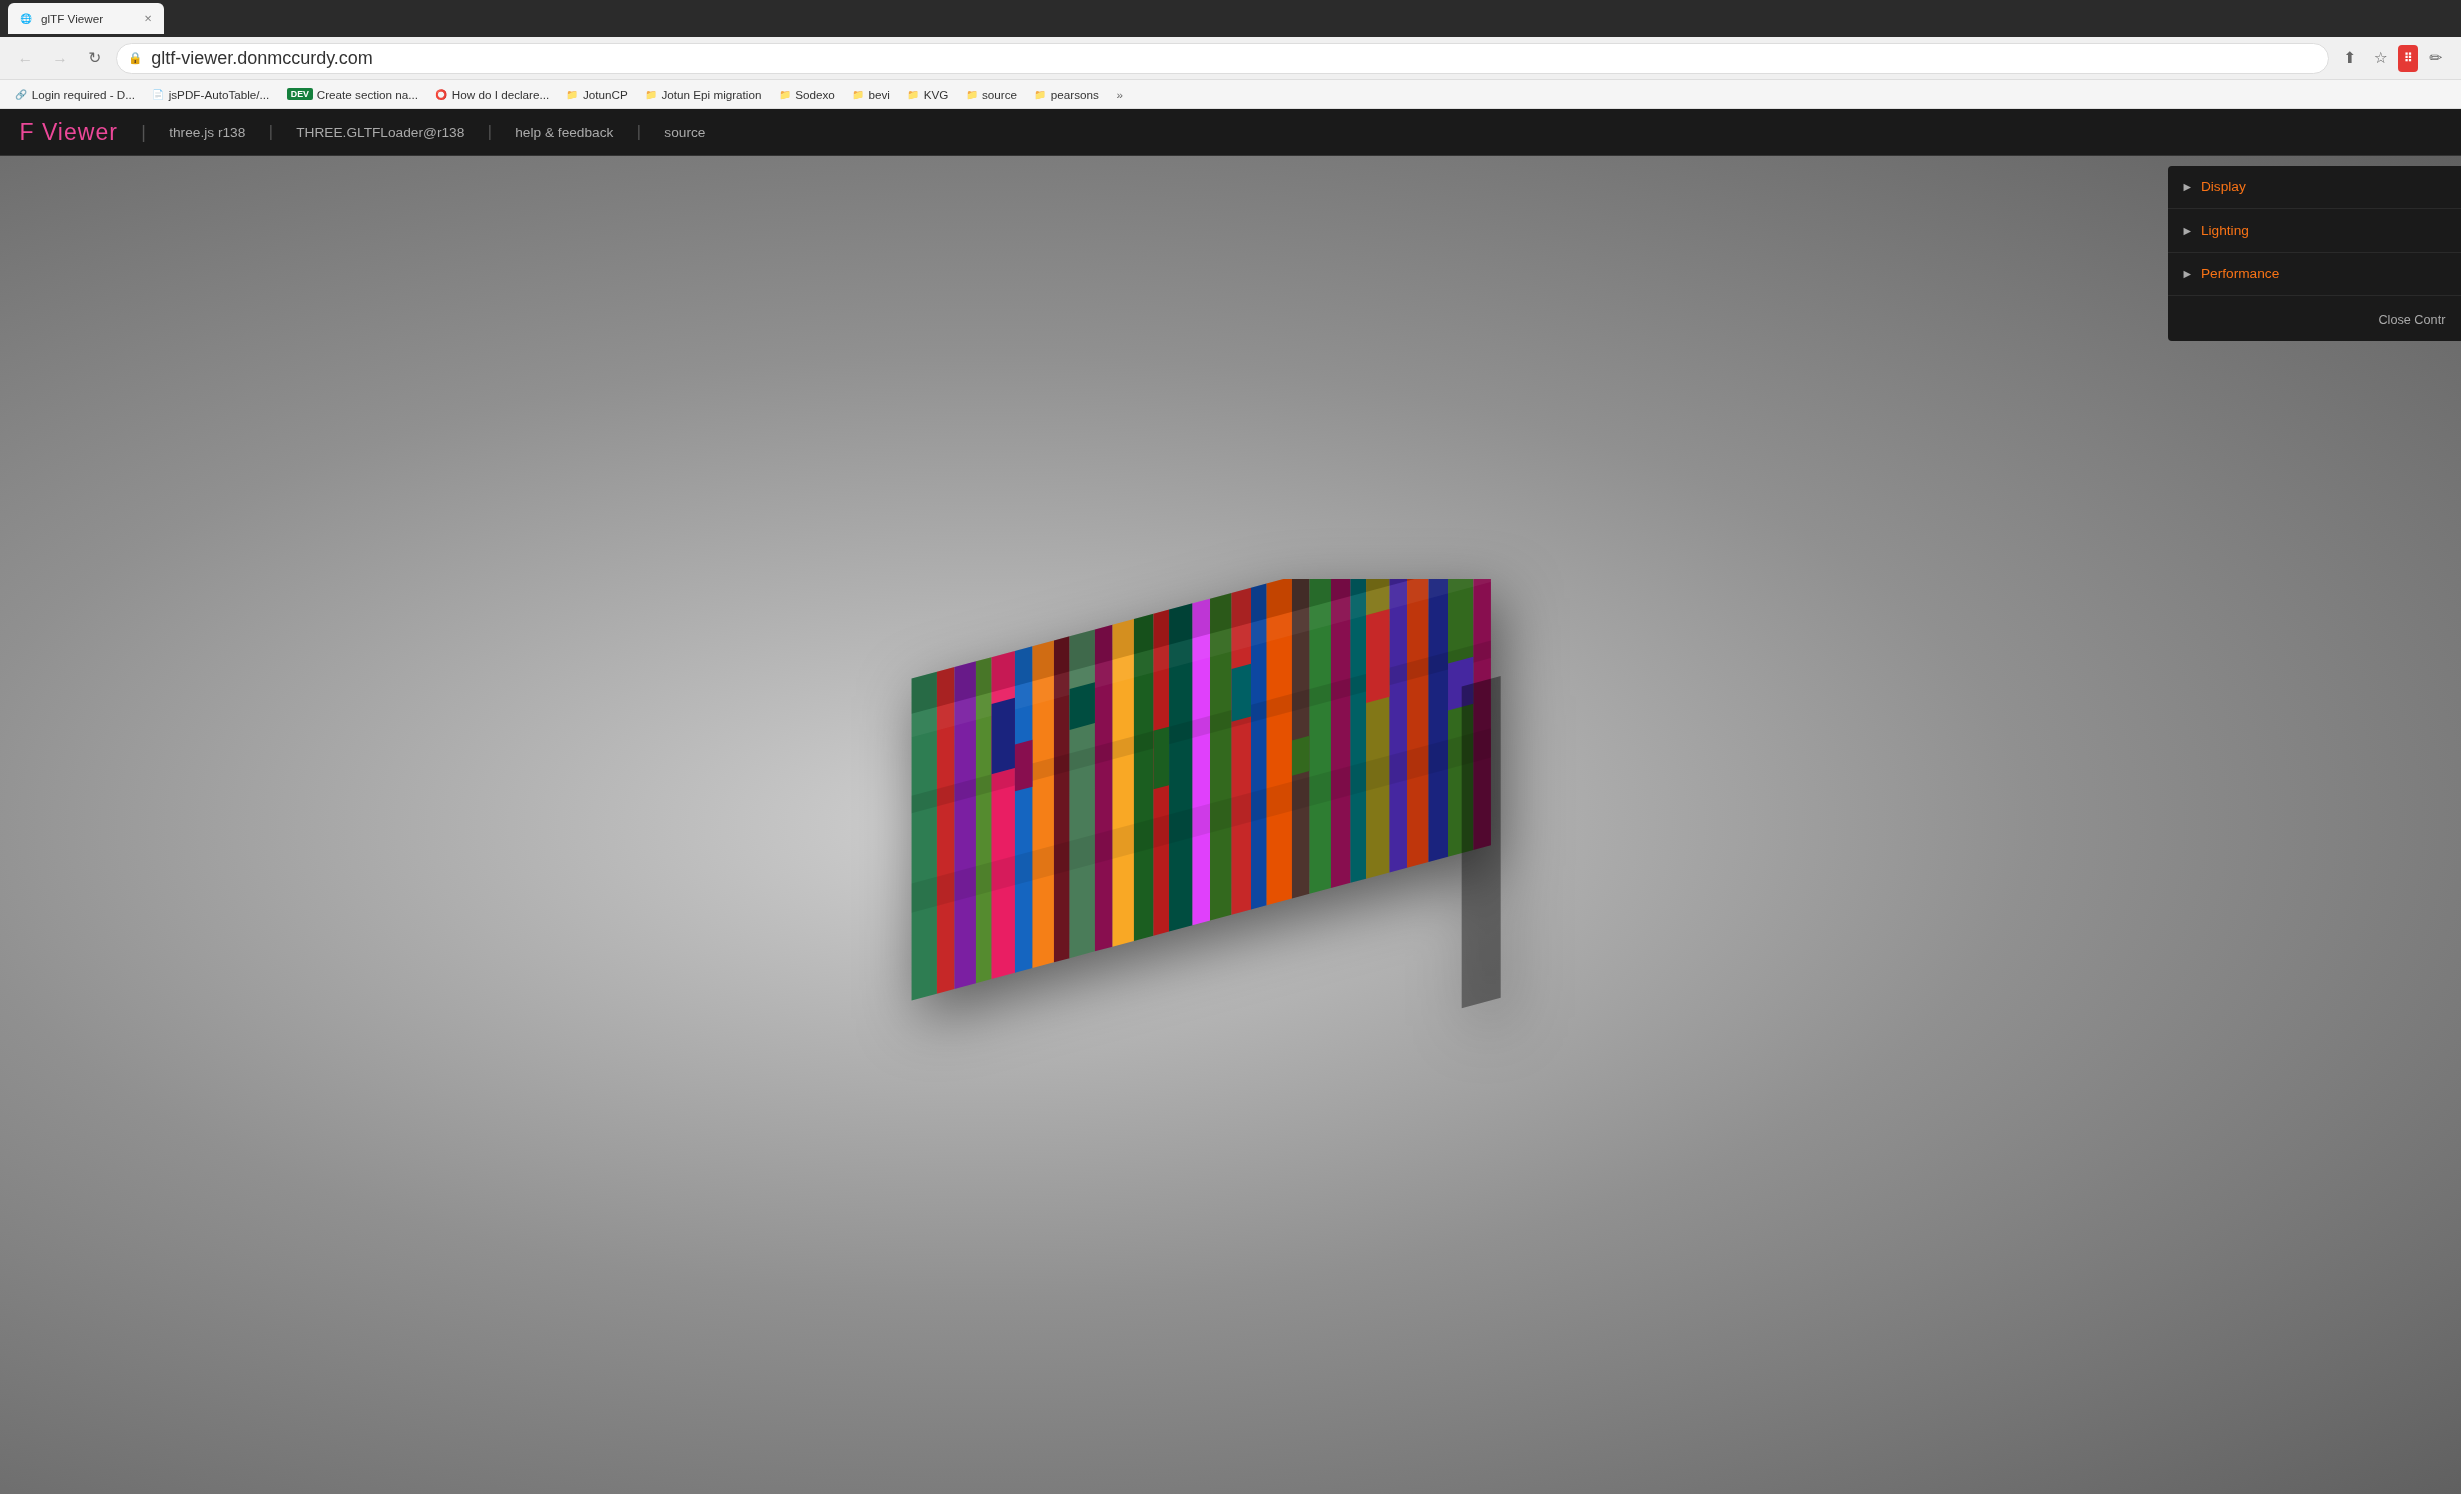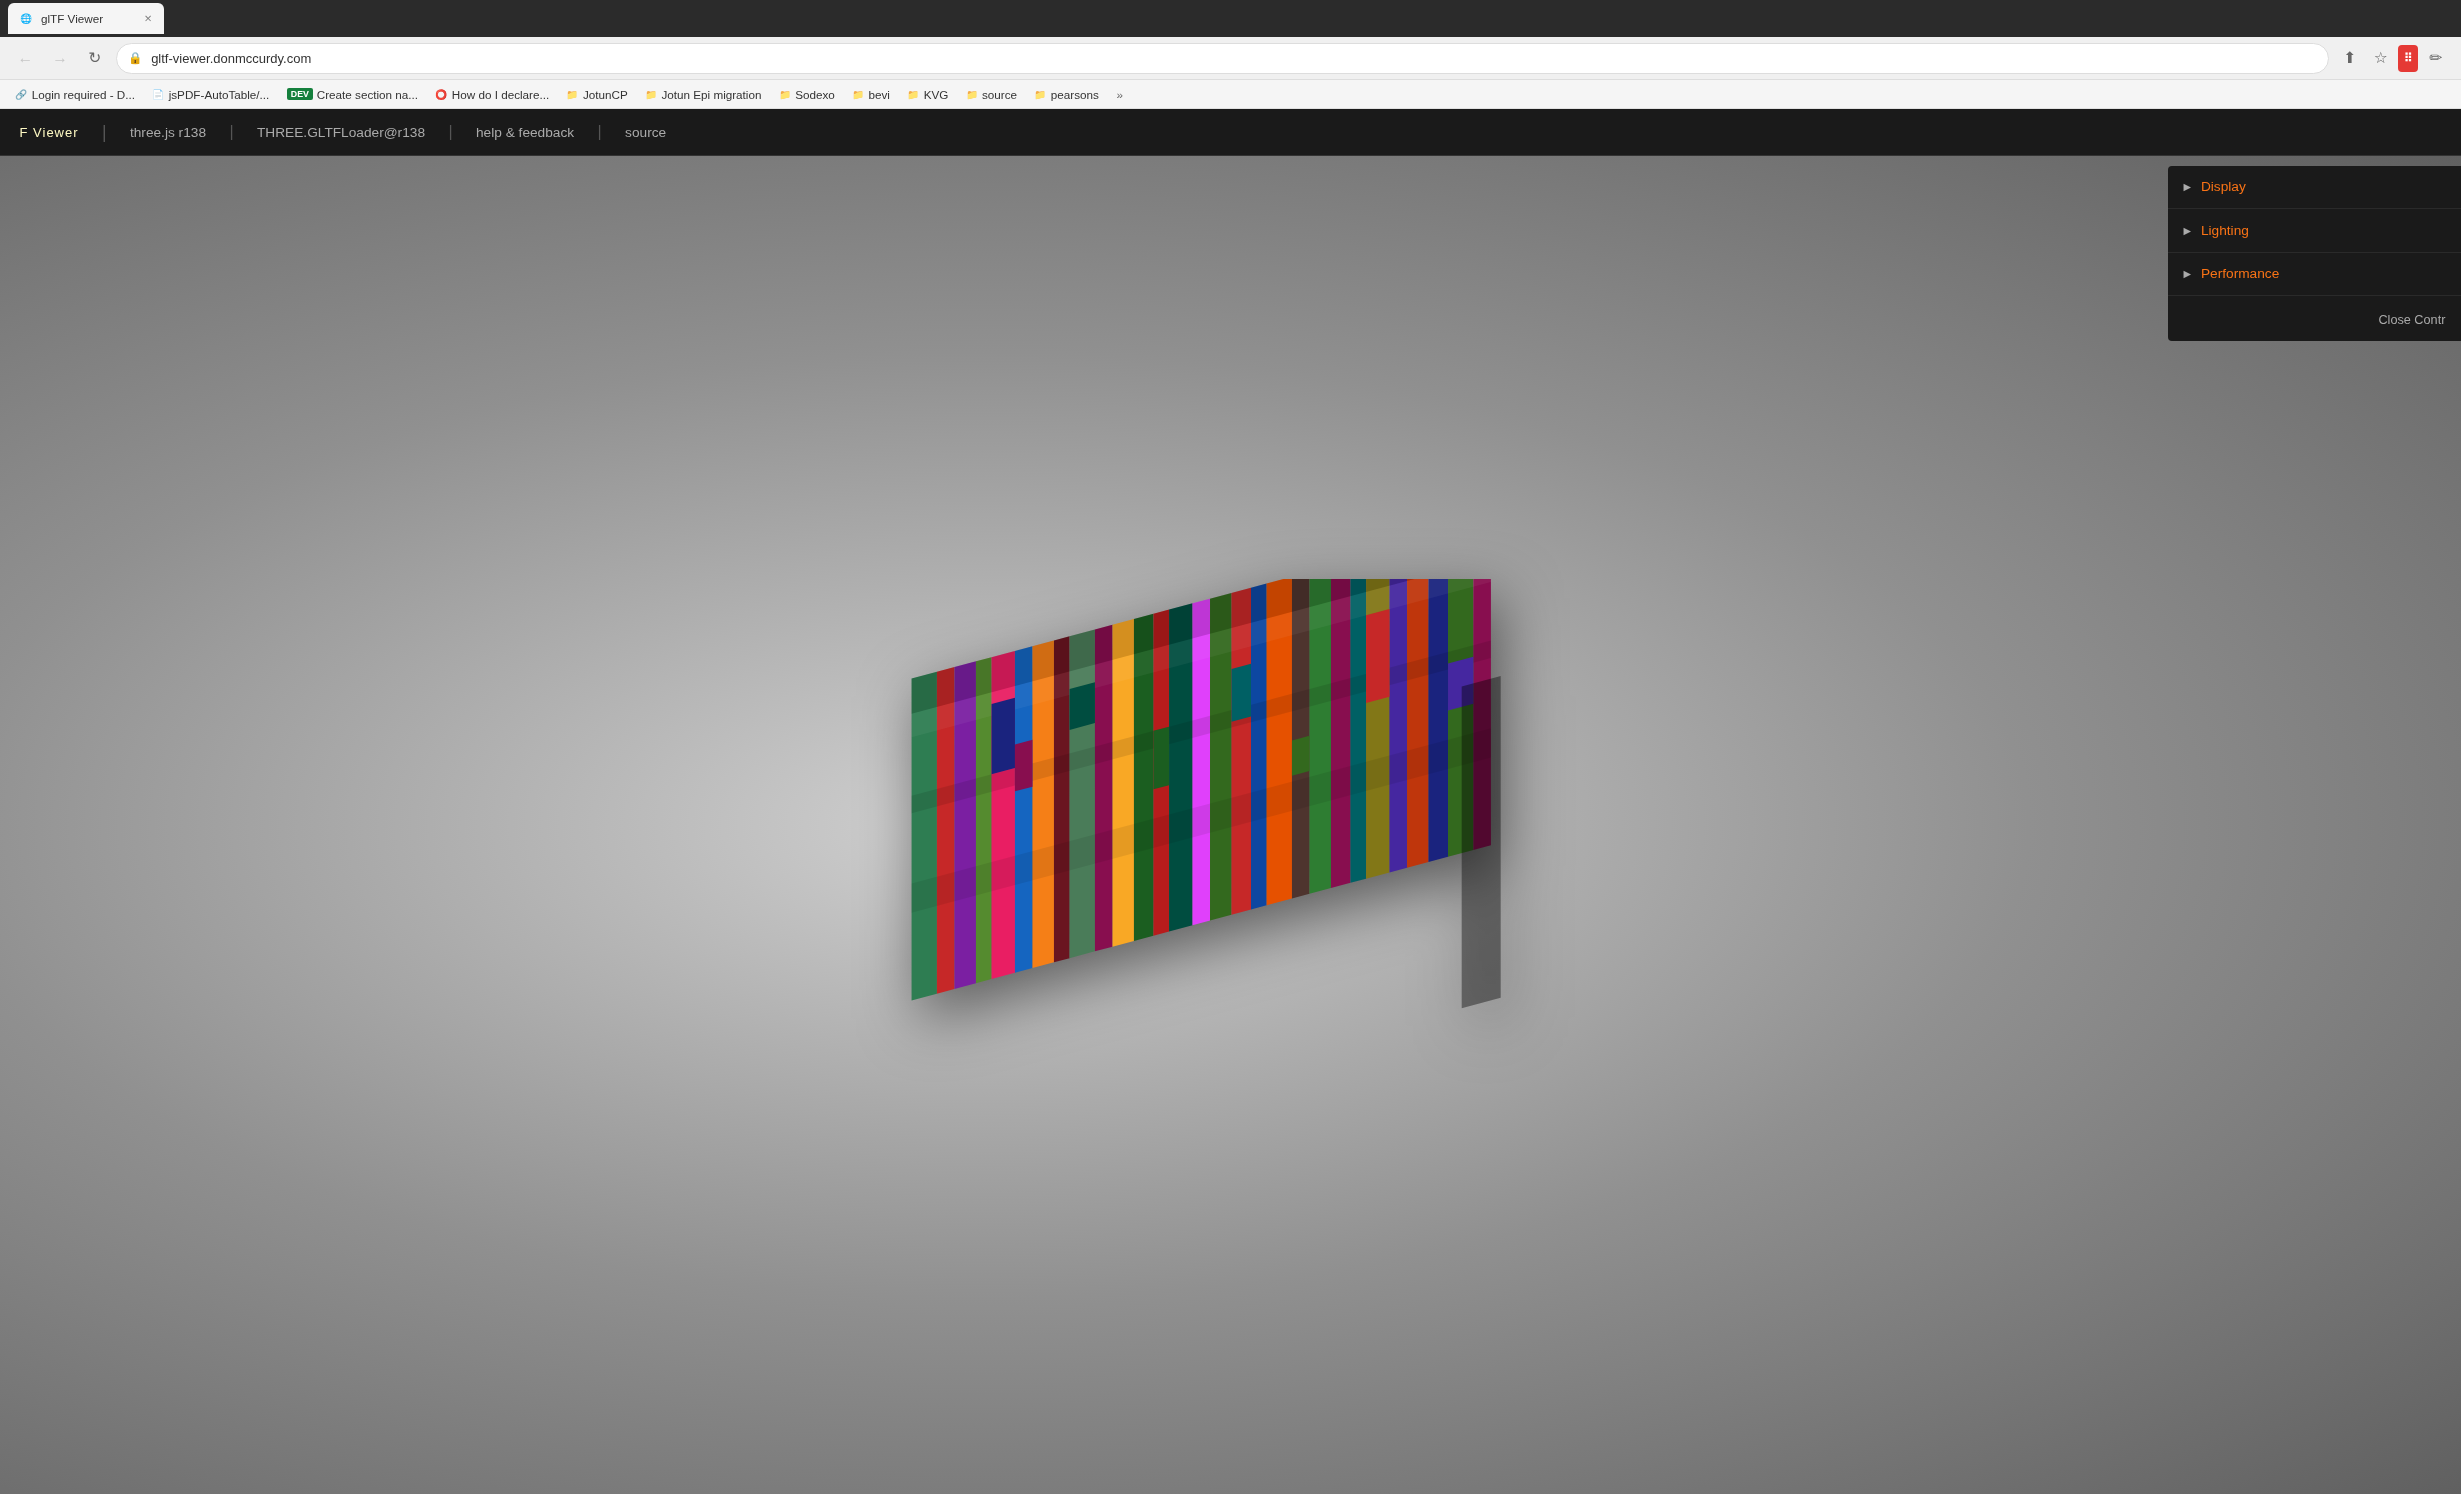--- a/index.html
+++ b/index.html
@@ -14,36 +14,36 @@
     .tab-favicon { width: 13.7px; height: 13.7px; font-size: 9.8px; display: flex; align-items: center; justify-content: center; }
     .tab-title { flex: 1; overflow: hidden; text-overflow: ellipsis; white-space: nowrap; font-size: 11.7px; }
     .tab-close { font-size: 9.8px; opacity: 0.6; cursor: pointer; }
 
     .toolbar { display: flex; align-items: center; height: 43px; background: #f0f0f0; padding: 0 11.7px; gap: 7.8px; border-bottom: 1px solid #ddd; }
     .toolbar-btn { width: 27px; height: 27px; border-radius: 50%; border: none; background: transparent; cursor: pointer; display: flex; align-items: center; justify-content: center; font-size: 15.6px; color: #666; }
     .toolbar-btn.disabled { opacity: 0.3; cursor: default; }
 
     .address-bar { flex: 1; display: flex; align-items: center; background: white; border: 1px solid #ddd; border-radius: 19.5px; padding: 0 11.7px; height: 31px; gap: 7.8px; font-size: 13.7px; color: #333; }
     .address-lock { font-size: 11.7px; color: #666; }
-    .address-url { flex: 1; font-size: 13px; color: #333; }
+    .address-url { flex: 1; font-size: 18px; color: #333; }
 
     .toolbar-actions { display: flex; gap: 3.9px; align-items: center; }
     .action-btn { width: 27px; height: 27px; display: flex; align-items: center; justify-content: center; cursor: pointer; font-size: 15.6px; color: #666; border-radius: 3.9px; }
     .menu-btn { background: #e53935; border-radius: 3.9px; color: white; font-size: 11.7px; padding: 2px 5.9px; width: auto; font-weight: bold; }
 
     .bookmarks-bar { display: flex; align-items: center; height: 29px; background: #f5f5f5; padding: 0 7.8px; gap: 2px; border-bottom: 1px solid #e0e0e0; overflow: hidden; }
     .bookmark-item { display: flex; align-items: center; gap: 3.9px; padding: 2px 7.8px; border-radius: 3.9px; font-size: 11.7px; color: #333; cursor: pointer; white-space: nowrap; }
     .bookmark-icon { font-size: 9.8px; }
     .bookmark-more { font-size: 11.7px; color: #666; padding: 2px 7.8px; cursor: pointer; }
 
     
     .app-container { width: 100%; height: calc(100vh - 109px); display: flex; flex-direction: column; }
 
     .app-nav { background: #1a1a1a; display: flex; align-items: center; padding: 0 19.5px; height: 47px; gap: 23.4px; border-bottom: 1px solid #333; }
-    .app-title { color: #fef9c3; font-size: 13px; font-weight: 300; letter-spacing: 1px; }
+    .app-title { color: #ec4899; font-size: 23px; font-weight: 300; letter-spacing: 1px; }
     .app-nav-divider { color: #555; font-size: 17.6px; }
     .app-nav-link { color: #aaa; font-size: 13.7px; cursor: pointer; text-decoration: none; }
     .app-nav-sep { color: #555; }
 
     
     .viewport { flex: 1; position: relative; background: radial-gradient(ellipse at 40% 50%, #d0d0d0 0%, #909090 50%, #606060 100%); overflow: hidden; }
 
     
     .carpet-container { position: absolute; left: 50%; top: 50%; transform: translate(-55%, -50%); }
 

